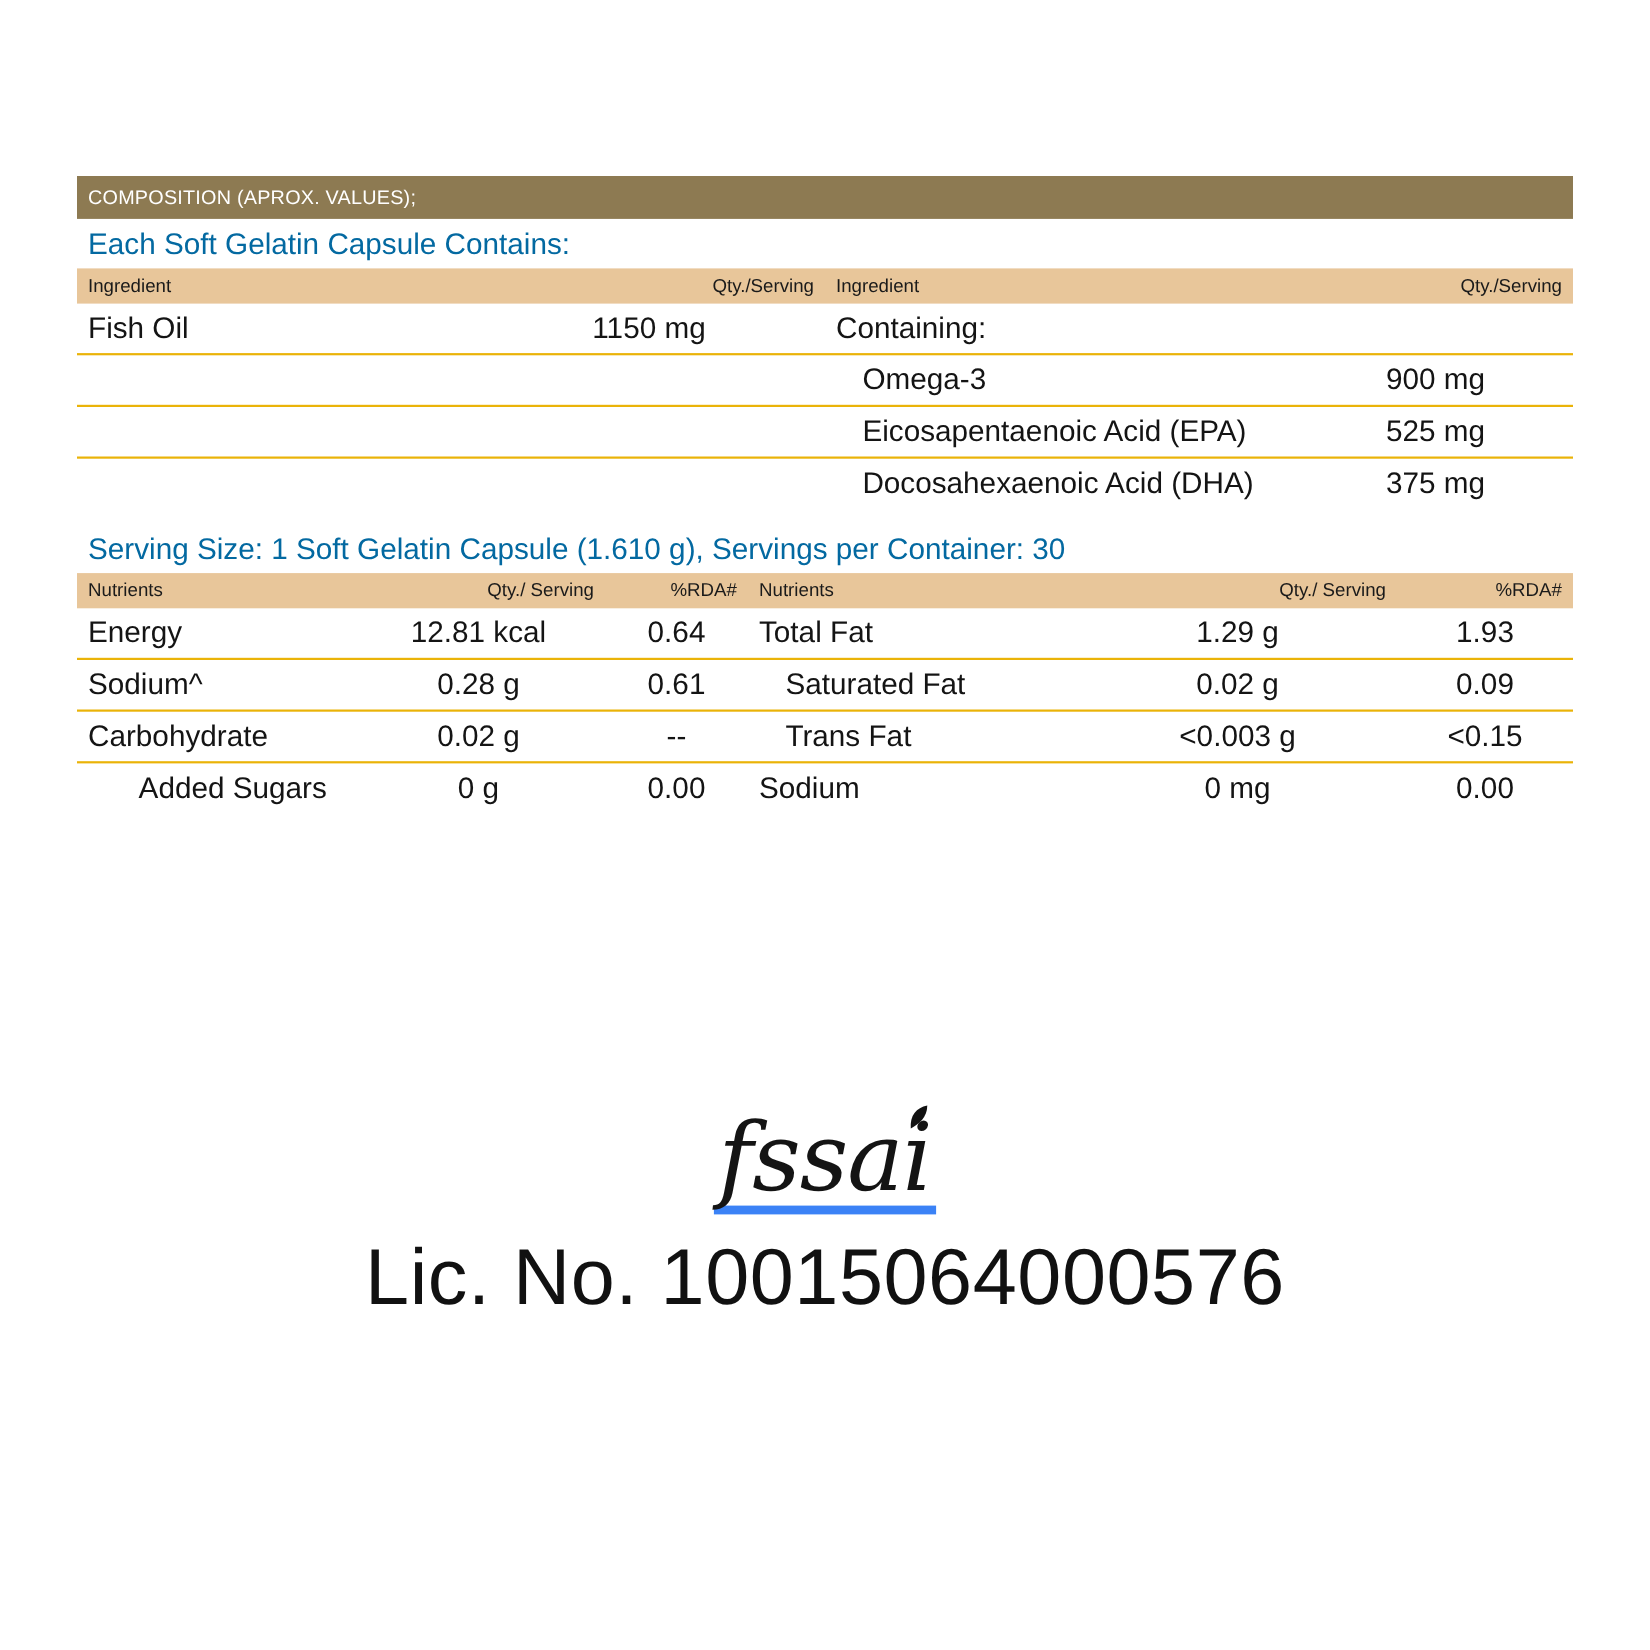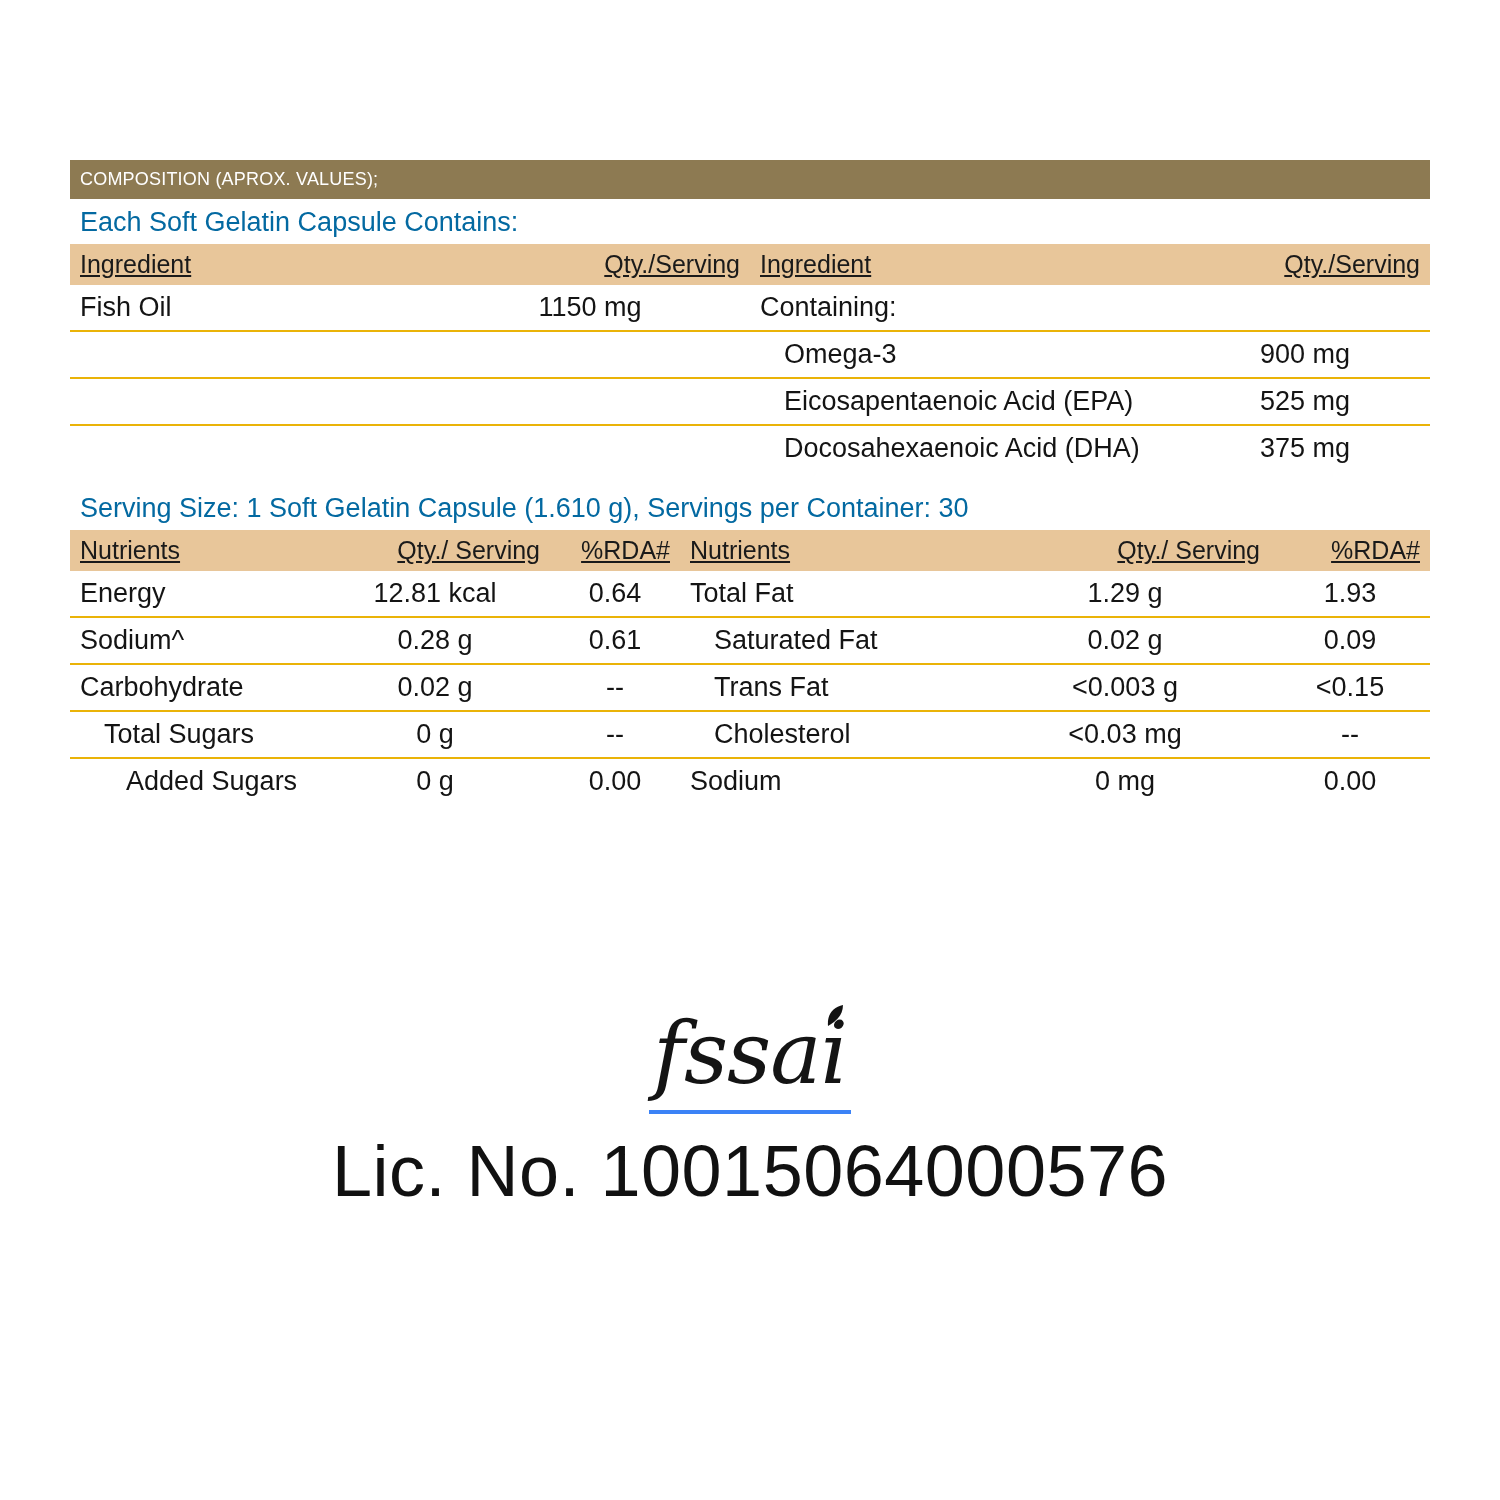--- a/index.html
+++ b/index.html
@@ -44,26 +44,25 @@
   
   table {
     border-collapse: collapse;
     width: 100%;
     table-layout: fixed;
   }
 
   th {
     background: #e8c69a;
     font-weight: normal;
-    font-size: 25px;
+    font-size: 17px;
     color: #1a1a1a;
     padding: 6px 10px 6px 10px;
     text-align: left;
     border: none;
-    text-decoration: underline;
   }
   th.num { text-align: right; }
 
   td {
     font-size: 27px;
     padding: 7px 10px 7px 10px;
     border-bottom: 2px solid #eab308;
     color: #141414;
     white-space: nowrap;
     overflow: hidden;
@@ -98,22 +97,22 @@
     width: 1500px;
     text-align: center;
   }
   .fssai-logo {
     font-family: "DejaVu Serif", serif;
     font-style: italic;
     font-size: 86px;
     line-height: 1;
     letter-spacing: -1px;
     display: inline-block;
-    border-bottom: 4px solid #3b82f6;
-    padding: 0 4px 14px 4px;
+    border-bottom: 8px solid #3b82f6;
+    padding: 0 4px 0 4px;
     position: relative;
   }
   .fssai-leaf {
     position: absolute;
     right: 6px;
     top: -6px;
     width: 22px;
     height: 26px;
   }
   .fssai-lic {
@@ -218,28 +217,20 @@
         <td class="num">0.09</td>
       </tr>
       <tr>
         <td>Carbohydrate</td>
         <td class="num">0.02 g</td>
         <td class="num">--</td>
         <td class="indent1">Trans Fat</td>
         <td class="num">&lt;0.003 g</td>
         <td class="num">&lt;0.15</td>
       </tr>
-      <tr>
-        <td class="indent1">Total Sugars</td>
-        <td class="num">0 g</td>
-        <td class="num">--</td>
-        <td class="indent1">Cholesterol</td>
-        <td class="num">&lt;0.03 mg</td>
-        <td class="num">--</td>
-      </tr>
       <tr class="last">
         <td class="indent2">Added Sugars</td>
         <td class="num">0 g</td>
         <td class="num">0.00</td>
         <td>Sodium</td>
         <td class="num">0 mg</td>
         <td class="num">0.00</td>
       </tr>
     </tbody>
   </table>

